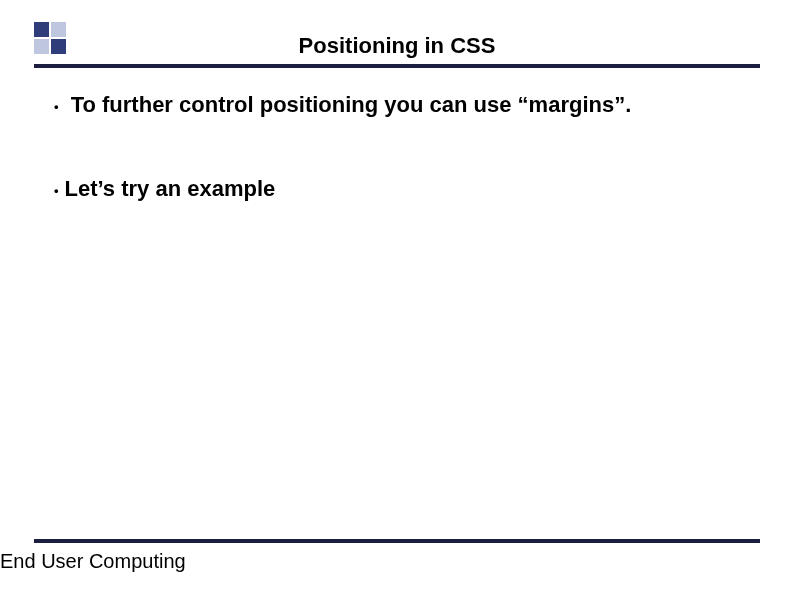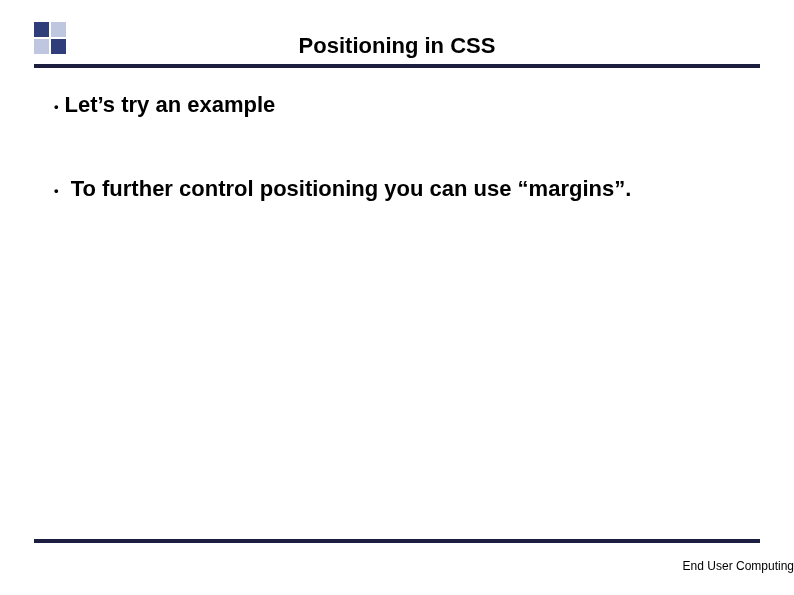--- a/index.html
+++ b/index.html
@@ -77,45 +77,45 @@
     bottom: 52px;
     left: 34px;
     right: 34px;
     height: 4px;
     background: #1b1e3f;
   }
   .footer-text {
     position: absolute;
     bottom: 22px;
     width: 100%;
-    text-align: right;
-    font-size: 12px;
+    text-align: left;
+    font-size: 20px;
     color: #000;
   }
 </style>
 </head>
 <body>
 
 <div class="slide">
 
   <div class="corner-squares">
     <div class="sq sq1"></div>
     <div class="sq sq2"></div>
     <div class="sq sq3"></div>
     <div class="sq sq4"></div>
   </div>
 
   <div class="title">Positioning in CSS</div>
   <div class="title-rule"></div>
 
   <div class="content">
+    <div class="bullet-item">
+      <span class="bullet-dot">•</span> <span>To further control positioning you can use “margins”.</span>
+    </div>
     <div class="bullet-item" style="text-align:left;">
       <span class="bullet-dot">•</span><span>Let’s try an example</span>
-    </div>
-    <div class="bullet-item">
-      <span class="bullet-dot">•</span> <span>To further control positioning you can use “margins”.</span>
     </div>
   </div>
 
   <div class="footer-rule"></div>
   <div class="footer-text">End User Computing</div>
 
 </div>
 
 </body></html>

